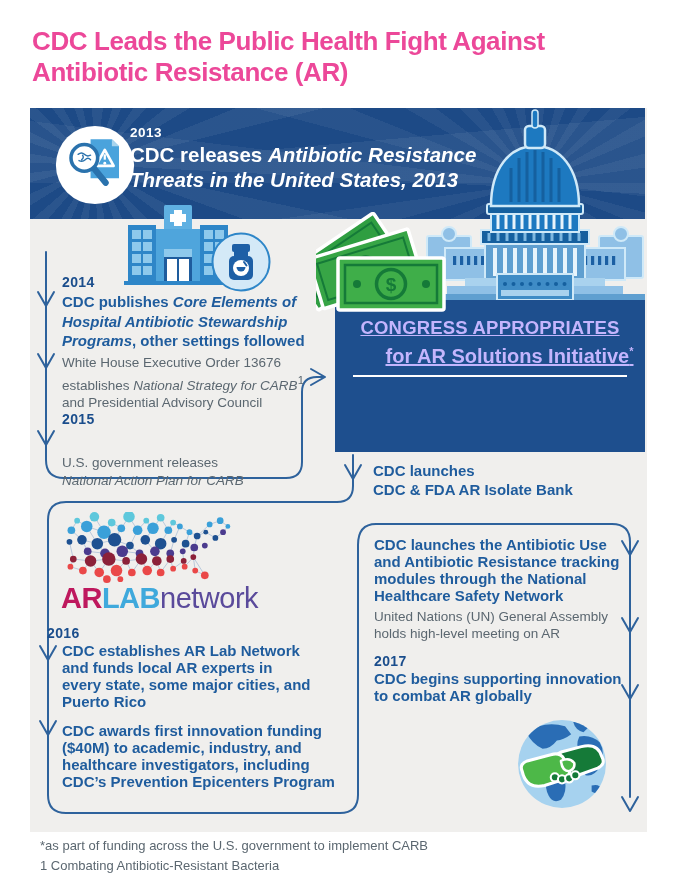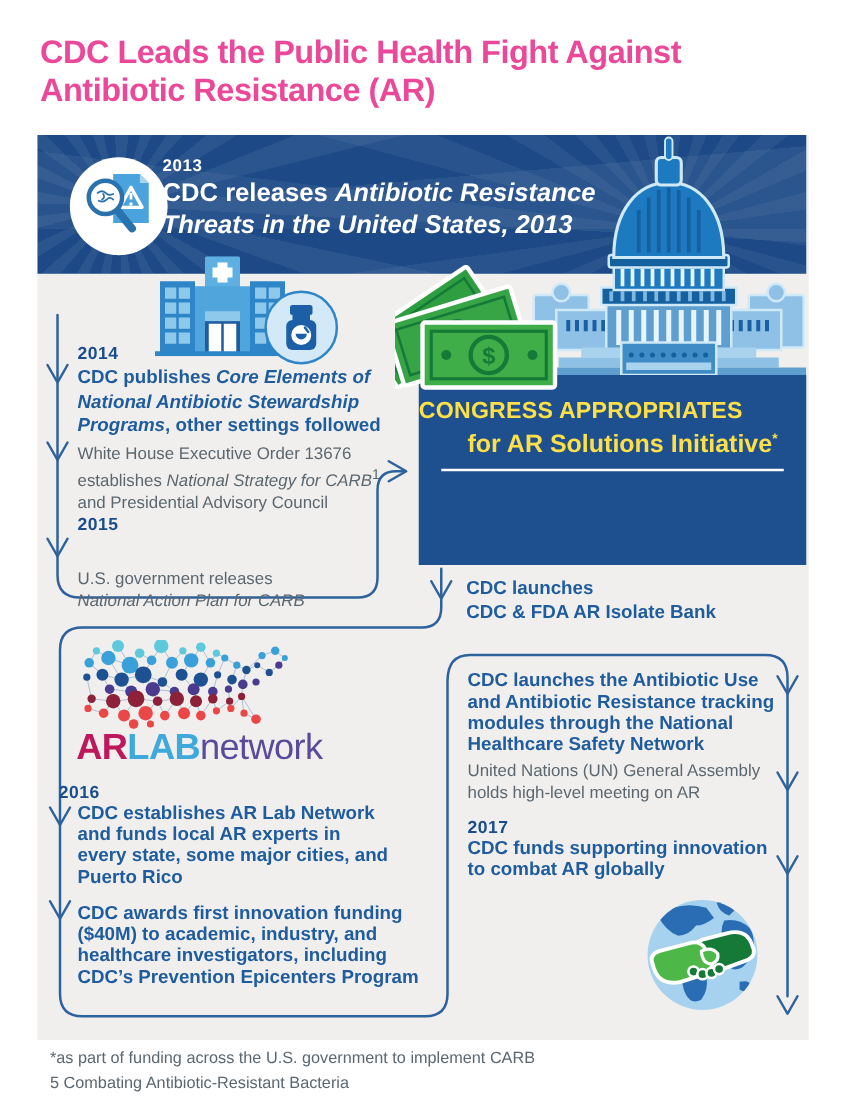--- a/index.html
+++ b/index.html
@@ -21,21 +21,21 @@
     background:repeating-conic-gradient(from 0deg at 505px 75px,rgba(255,255,255,0.05) 0 7deg,rgba(255,255,255,0) 7deg 15deg);}
   .banner-icon{left:25px;top:17px;width:80px;height:80px;z-index:2;}
   .banner-year{left:100px;top:17px;font-size:13.5px;font-weight:bold;color:#ffffff;letter-spacing:0.5px;z-index:2;}
   .banner-title{left:100px;top:34px;font-size:20.5px;line-height:25px;font-weight:bold;color:#ffffff;z-index:3;}
   .banner-title .it{font-style:italic;}
 
   .capitol{left:395px;top:0;width:220px;height:192px;z-index:2;}
   .connectors{left:0;top:0;width:615px;height:724px;z-index:2;pointer-events:none;}
 
   .congress{left:305px;top:192px;width:310px;height:152px;background:#1e4f8e;z-index:3;
-            color:#fde047;text-align:left;box-sizing:border-box;padding-top:17px;}
+            color:#c4b5fd;text-align:center;box-sizing:border-box;padding-top:17px;text-decoration:underline;}
   .congress-l1{font-size:18.5px;font-weight:bold;letter-spacing:0.2px;}
   .congress-amt{font-size:34px;font-weight:bold;letter-spacing:-1px;line-height:38px;}
   .congress-l3{font-size:20px;font-weight:bold;line-height:24px;margin-left:39px;}
   .congress-l3 sup{font-size:11px;}
   .congress-div{margin:7px 18px 6px 18px;border-top:2px solid #ffffff;}
   .congress-note{font-size:15px;font-weight:bold;}
 
   .money{left:286px;top:104px;width:132px;height:100px;z-index:4;}
   .hospital{left:94px;top:97px;width:108px;height:80px;z-index:3;}
   .pill{left:181px;top:124px;width:60px;height:60px;z-index:3;}
@@ -273,21 +273,21 @@
       <rect x="21" y="12" width="18" height="8" rx="2" fill="#1d5fa6"></rect>
       <rect x="23" y="20" width="14" height="4" fill="#1d5fa6"></rect>
       <rect x="18" y="24" width="24" height="24" rx="5" fill="#1d5fa6"></rect>
       <circle cx="30" cy="36" r="8" fill="#ffffff"></circle>
       <path d="M25.5,35 h9 a4.5,4.5 0 0 1 -9,0 z" fill="#1d5fa6"></path>
       <line x1="33" y1="30" x2="35.5" y2="33.5" stroke="#1d5fa6" stroke-width="2" stroke-linecap="round"></line>
     </svg>
 
     <div class="abs year e2014-year">2014</div>
     <div class="abs bold-blue e2014-pub pre"><span>CDC publishes </span><span class="it">Core Elements of
-National Antibiotic Stewardship
+Hospital Antibiotic Stewardship
 Programs</span><span>, other settings followed</span></div>
     <div class="abs gray e2014-eo pre"><span>White House Executive Order 13676
 establishes </span><span class="it">National Strategy for CARB</span><sup>1</sup><span>
 and Presidential Advisory Council</span></div>
     <div class="abs year e2015-year">2015</div>
     <div class="abs gray e2015-text pre"><span>U.S. government releases
 </span><span class="it">National Action Plan for CARB</span></div>
 
     <div class="abs bold-blue isolate pre">CDC launches
 CDC &amp; FDA AR Isolate Bank</div>
@@ -382,21 +382,21 @@
 healthcare investigators, including
 CDC’s Prevention Epicenters Program</div>
 
     <div class="abs bold-blue r-tracking pre">CDC launches the Antibiotic Use
 and Antibiotic Resistance tracking
 modules through the National
 Healthcare Safety Network</div>
     <div class="abs gray r-un pre">United Nations (UN) General Assembly
 holds high-level meeting on AR</div>
     <div class="abs year r-year">2017</div>
-    <div class="abs bold-blue r-innov pre">CDC funds supporting innovation
+    <div class="abs bold-blue r-innov pre">CDC begins supporting innovation
 to combat AR globally</div>
 
     <svg class="abs globe" viewBox="0 0 90 90">
       <defs>
           <clipPath id="gc">
             <circle cx="45" cy="45" r="43"></circle>
           </clipPath>
         </defs>
       <circle cx="45" cy="45" r="43" fill="#a6d2ef"></circle>
       <g clip-path="url(#gc)" fill="#2a6db5">
@@ -415,15 +415,15 @@
             <circle cx="45" cy="60" r="4"></circle>
             <circle cx="52" cy="59" r="4"></circle>
             <circle cx="58" cy="56" r="4"></circle>
         </g>
       </g>
     </svg>
 
   </div>
 
   <div class="abs fn fn1">*as part of funding across the U.S. government to implement CARB</div>
-  <div class="abs fn fn2">5 Combating Antibiotic-Resistant Bacteria</div>
+  <div class="abs fn fn2">1 Combating Antibiotic-Resistant Bacteria</div>
 
 </div>
 
 </body></html>

